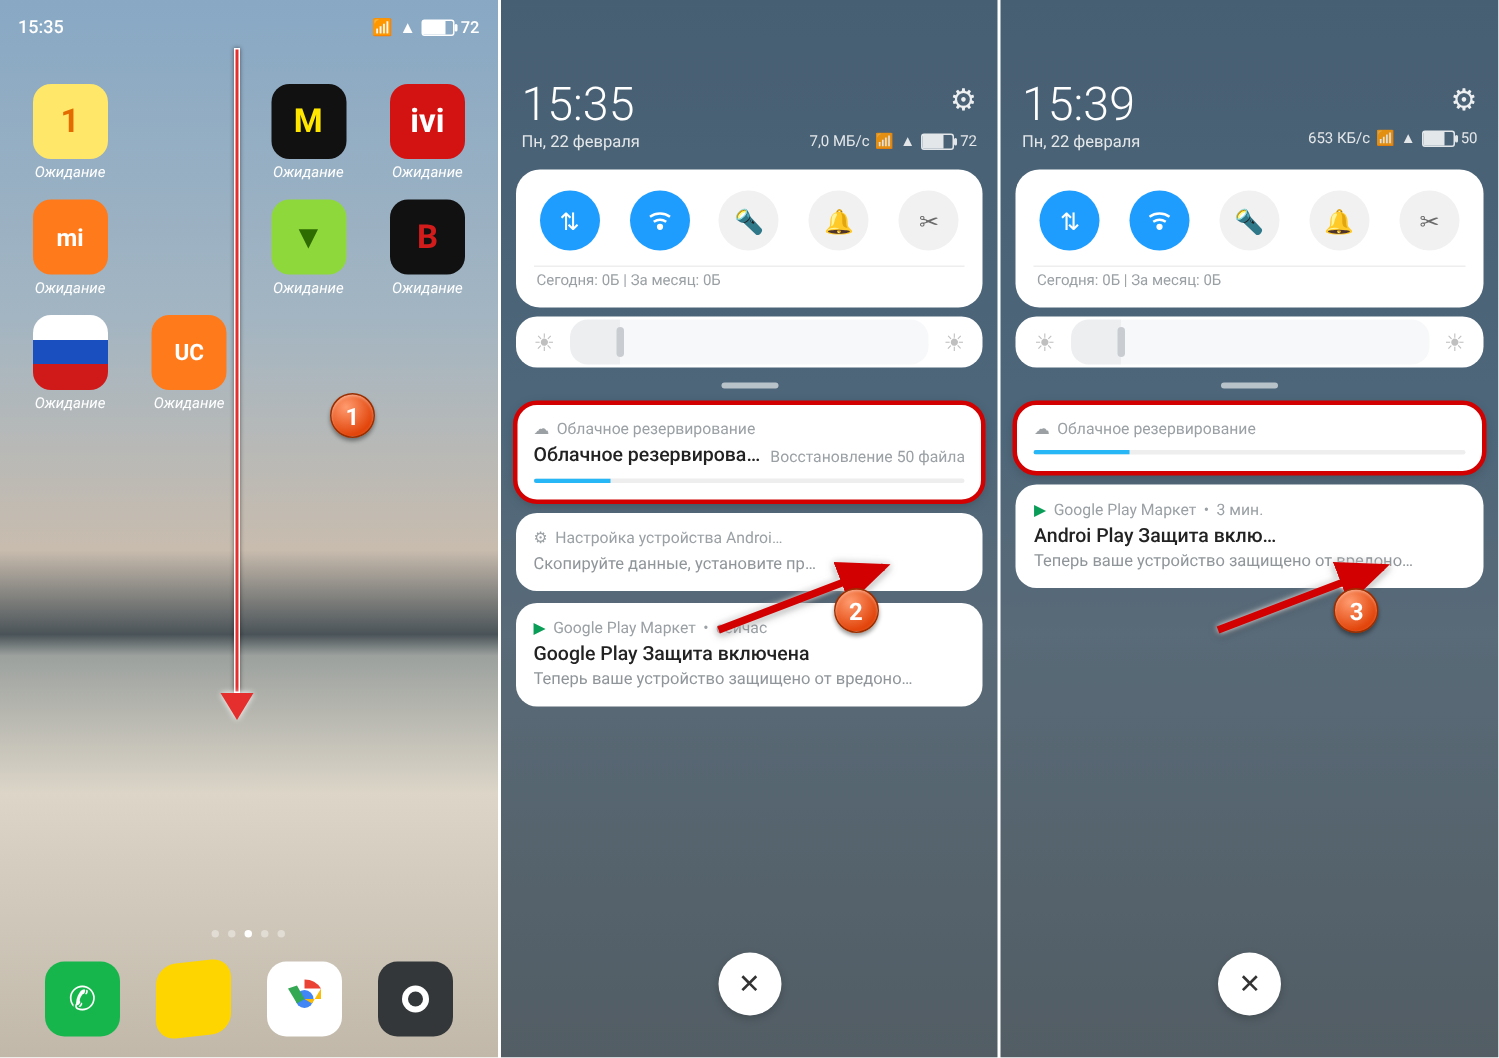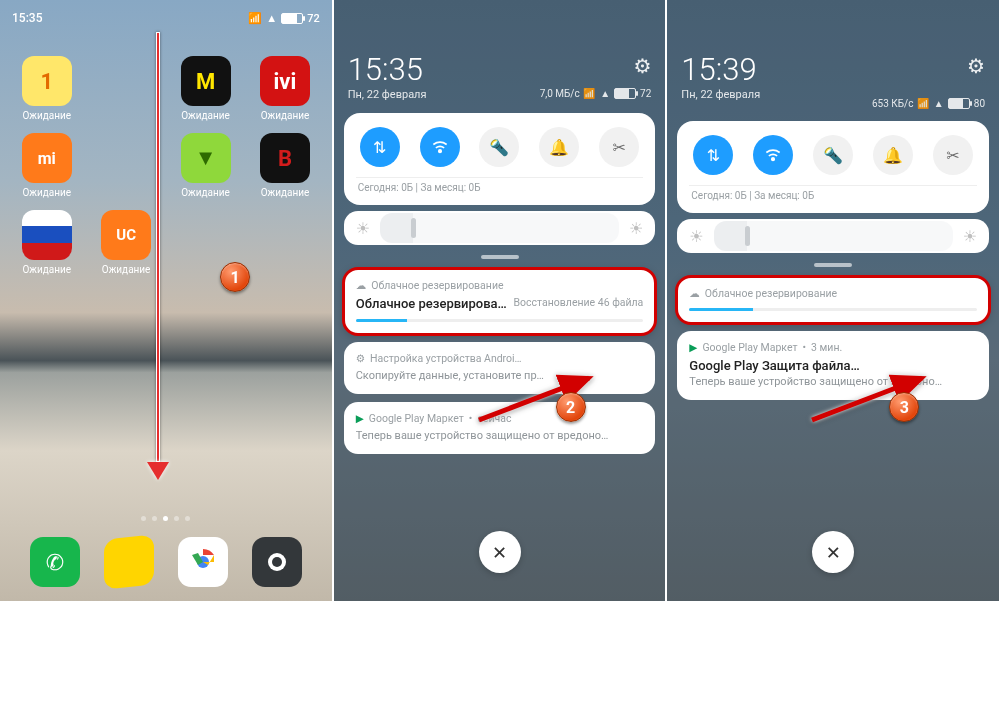--- a/index.html
+++ b/index.html
@@ -3,21 +3,21 @@
 <meta charset="utf-8">
 <style>
   * { margin: 0; padding: 0; box-sizing: border-box; }
   body {
     width: 999px; height: 705px;
     background: #fff;
     font-family: -apple-system, Roboto, Arial, sans-serif;
     display: flex; gap: 2px;
   }
   .phone {
-    height: 601px; flex: 1;
+    height: 705px; flex: 1;
     position: relative; overflow: hidden;
     background: linear-gradient(180deg, #88a8c4 0%, #a3b5c2 30%, #c8bcae 52%, #4a5358 60%, #9ca19e 62%, #dcd5c8 75%, #c1b8a9 100%);
   }
   .phone.shade-open {
     background: linear-gradient(180deg, #5f7d96 0%, #6888a1 40%, #7a8e9e 60%, #6f7a80 100%);
   }
   .phone.shade-open::before {
     content: ""; position: absolute; inset: 0;
     background: rgba(30,40,50,.35);
   }
@@ -41,21 +41,21 @@
     padding: 20px 10px 0; display: grid;
     grid-template-columns: repeat(4, 1fr);
     column-gap: 6px; row-gap: 12px;
   }
   .app { text-align: center; }
   .app .tile {
     width: 50px; height: 50px; margin: 0 auto 4px;
     border-radius: 12px; display: flex; align-items: center; justify-content: center;
     font-size: 22px; color: #fff; font-weight: 700;
   }
-  .app .label { font-size: 10px; color: #fff; }
+  .app .label { font-size: 10px; color: #fff; font-style: italic; }
   .dock {
     position: absolute; bottom: 14px; left: 0; right: 0;
     display: flex; justify-content: space-around; padding: 0 18px;
   }
   .dock .tile { width: 50px; height: 50px; border-radius: 13px; display:flex; align-items:center; justify-content:center; font-size:22px; color:#fff;}
   .pager { position:absolute; bottom:80px; left:0; right:0; display:flex; justify-content:center; gap:6px;}
   .pager span{width:5px;height:5px;border-radius:50%;background:rgba(255,255,255,.4);}
   .pager .active{background:#fff;}
   .swipe-arrow {
     position: absolute; left: 47%; top: 32px; z-index: 6;
@@ -104,21 +104,21 @@
   }
   .brightness-card .track { flex:1; margin:0 10px; height: 30px; border-radius:12px;
     background: linear-gradient(90deg,#eceef0 0 14%, #f7f8f9 14% 100%); position:relative;}
   .brightness-card .knob { position:absolute; left:13%; top:50%; width:5px; height:20px; background:#c9cdd1; border-radius:3px; transform:translateY(-50%);}
   .divider-nub { z-index:5; position:relative; margin: 6px auto 10px; width:38px; height:4px; background: rgba(255,255,255,.6); border-radius:2px;}
   .notif {
     position:relative; z-index:5; margin: 0 10px 8px; background:#fff;
     border-radius: 14px; padding: 10px 12px 12px; color:#333;
   }
   .notif .hdr { font-size:10.5px; color:#9aa0a4; display:flex; align-items:center; gap:5px; margin-bottom:4px;}
-  .notif .row { display:flex; justify-content:space-between; align-items:flex-start; gap:6px;}
+  .notif .row { display:flex; justify-content:space-between; align-items:flex-end; gap:6px;}
   .notif .title { font-size:13px; font-weight:500; color:#222; white-space:nowrap; overflow:hidden; text-overflow:ellipsis;}
   .notif .sub   { font-size:10.5px; color:#9aa0a4; white-space:nowrap;}
   .notif .body  { font-size:11px; color:#8f9599; margin-top:2px; white-space:nowrap; overflow:hidden; text-overflow:ellipsis;}
   .notif .progress { margin-top:8px; height:3px; background:#eee; border-radius:2px; overflow:hidden;}
   .notif .progress i { display:block; height:100%; width:18%; background:#27b6f6;}
   .notif .side-icon {
     width:30px; height:30px; border-radius:8px; background:#f3f6ff; color:#5b6cff;
     display:flex;align-items:center;justify-content:center;font-size:15px;flex:none;
   }
   .notif.highlight {
@@ -274,21 +274,21 @@
   </div>
   <div class="divider-nub"></div>
 
   <div class="notif highlight">
     <div class="hdr">
         <span>☁</span>
       <span>Облачное резервирование</span>
       </div>
     <div class="row">
       <span class="title">Облачное резервирова…</span>
-      <span class="sub">Восстановление 46 файла</span>
+      <span class="sub">Восстановление 50 файла</span>
     </div>
     <div class="progress">
         <i></i>
       </div>
   </div>
 
   <div class="red-arrow" style="left:140px; top:370px;">
     <svg width="130" height="60">
         <defs>
           <marker id="ah2" markerWidth="8" markerHeight="8" refX="6" refY="3" orient="auto">
@@ -308,43 +308,44 @@
     <div class="body">Скопируйте данные, установите пр…</div>
   </div>
 
   <div class="notif">
     <div class="hdr">
       <span style="color:#0a9d58">▶</span>
       <span>Google Play Маркет</span>
       <span>•</span>
       <span>сейчас</span>
     </div>
+    <div class="title">Google Play Защита включена</div>
     <div class="body">Теперь ваше устройство защищено от вредоно…</div>
   </div>
 
   <div class="close-btn">✕</div>
 </div>
 
 <div class="phone shade-open">
   <div class="statusbar dark" style="opacity:0"></div>
   <div class="shade-header">
     <div>
       <div class="shade-time">15:39</div>
       <div class="shade-date">Пн, 22 февраля</div>
     </div>
     <div style="text-align:right">
       <div class="gear">⚙</div>
-      <div style="font-size:10px;color:rgba(255,255,255,.85);margin-top:20px;display:flex;align-items:center;gap:4px;justify-content:flex-end">
+      <div style="font-size:10px;color:rgba(255,255,255,.85);margin-top:8px;display:flex;align-items:center;gap:4px;justify-content:flex-end">
         <span>653 КБ/с</span>
         <span>📶</span>
         <span>▲</span>
         <span class="batt">
             <i></i>
           </span>
-        <span>80</span>
+        <span>50</span>
       </div>
     </div>
   </div>
 
   <div class="qs-card">
     <div class="qs-row">
       <div class="qs-btn on">⇅</div>
       <div class="qs-btn on">
         <svg width="20" height="20" viewBox="0 0 24 24" fill="none" stroke="#fff" stroke-width="2">
             <path d="M4 9a14 14 0 0 1 16 0"></path>
@@ -391,19 +392,19 @@
   <div class="badge" style="left:222px; top:392px;">3</div>
 
   <div class="notif">
     <div class="hdr">
       <span style="color:#0a9d58">▶</span>
       <span>Google Play Маркет</span>
       <span>•</span>
       <span>3 мин.</span>
     </div>
     <div class="row">
-      <span class="title">Google Play Защита файла…</span>
+      <span class="title">Androi Play Защита вклю…</span>
     </div>
     <div class="body">Теперь ваше устройство защищено от вредоно…</div>
   </div>
 
   <div class="close-btn">✕</div>
 </div>
 
 </body></html>

